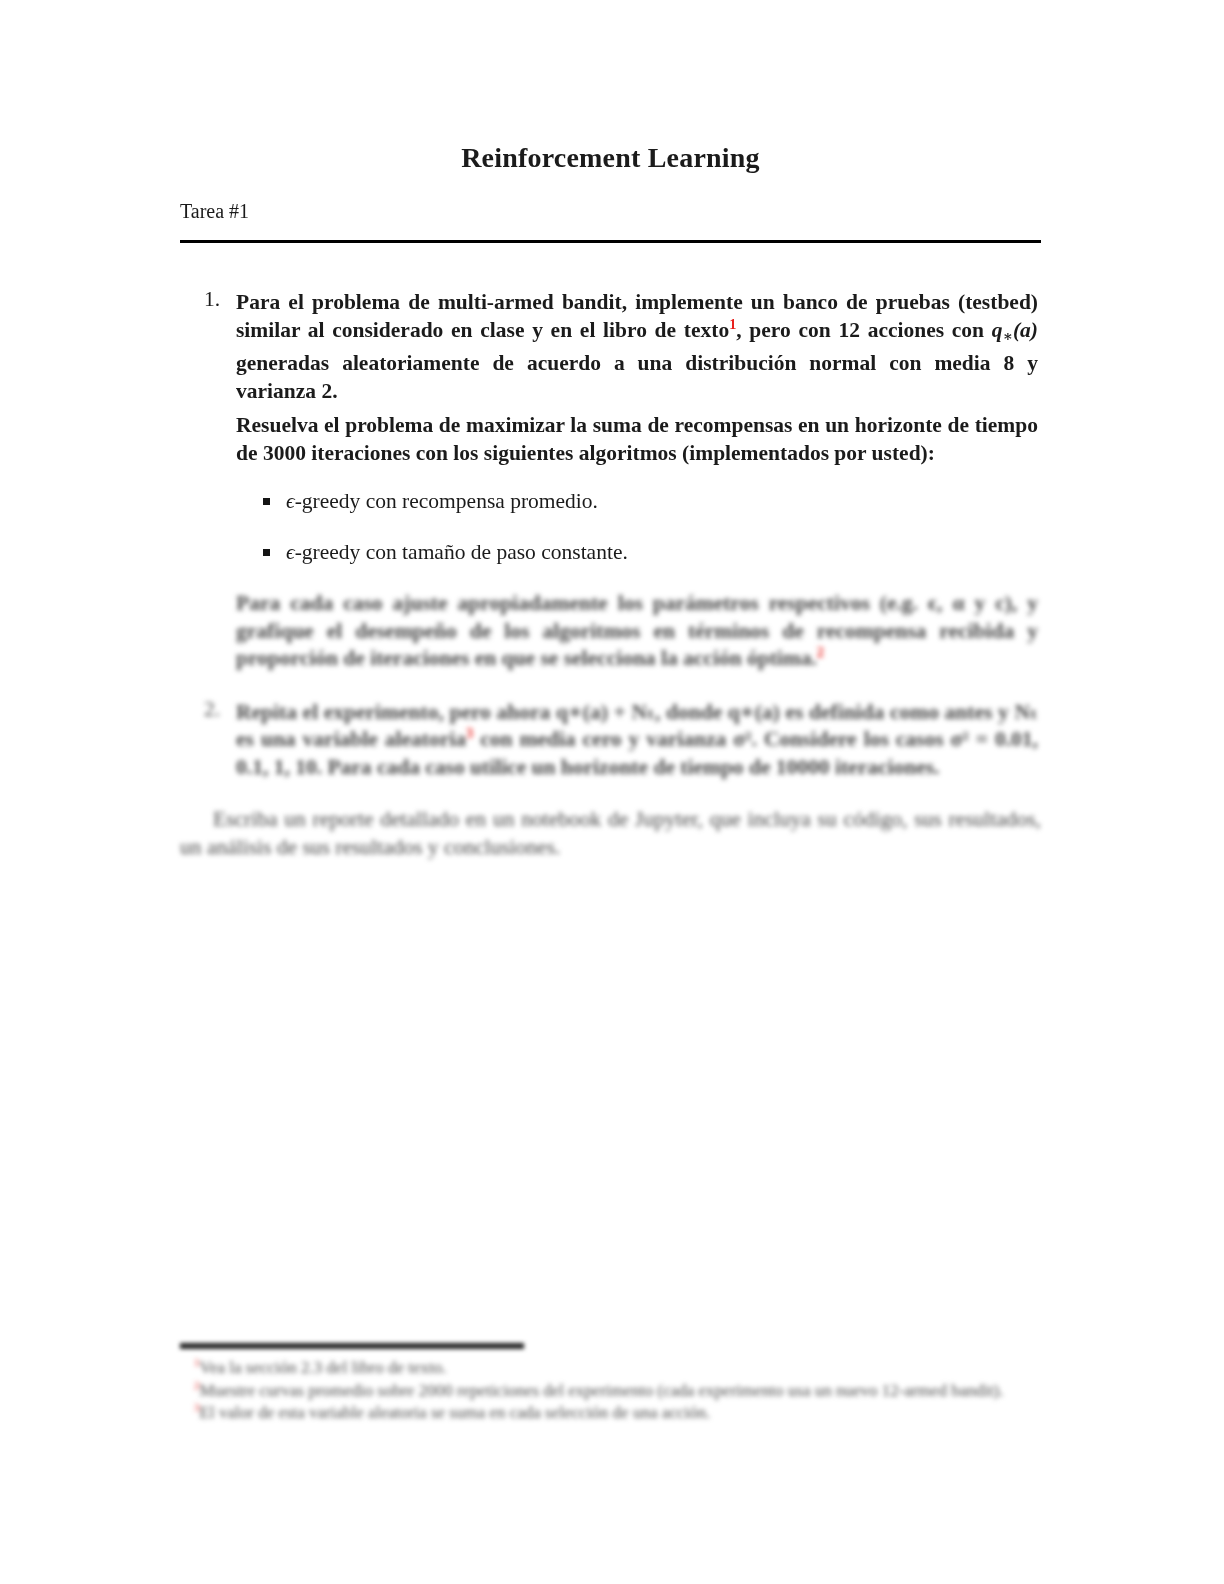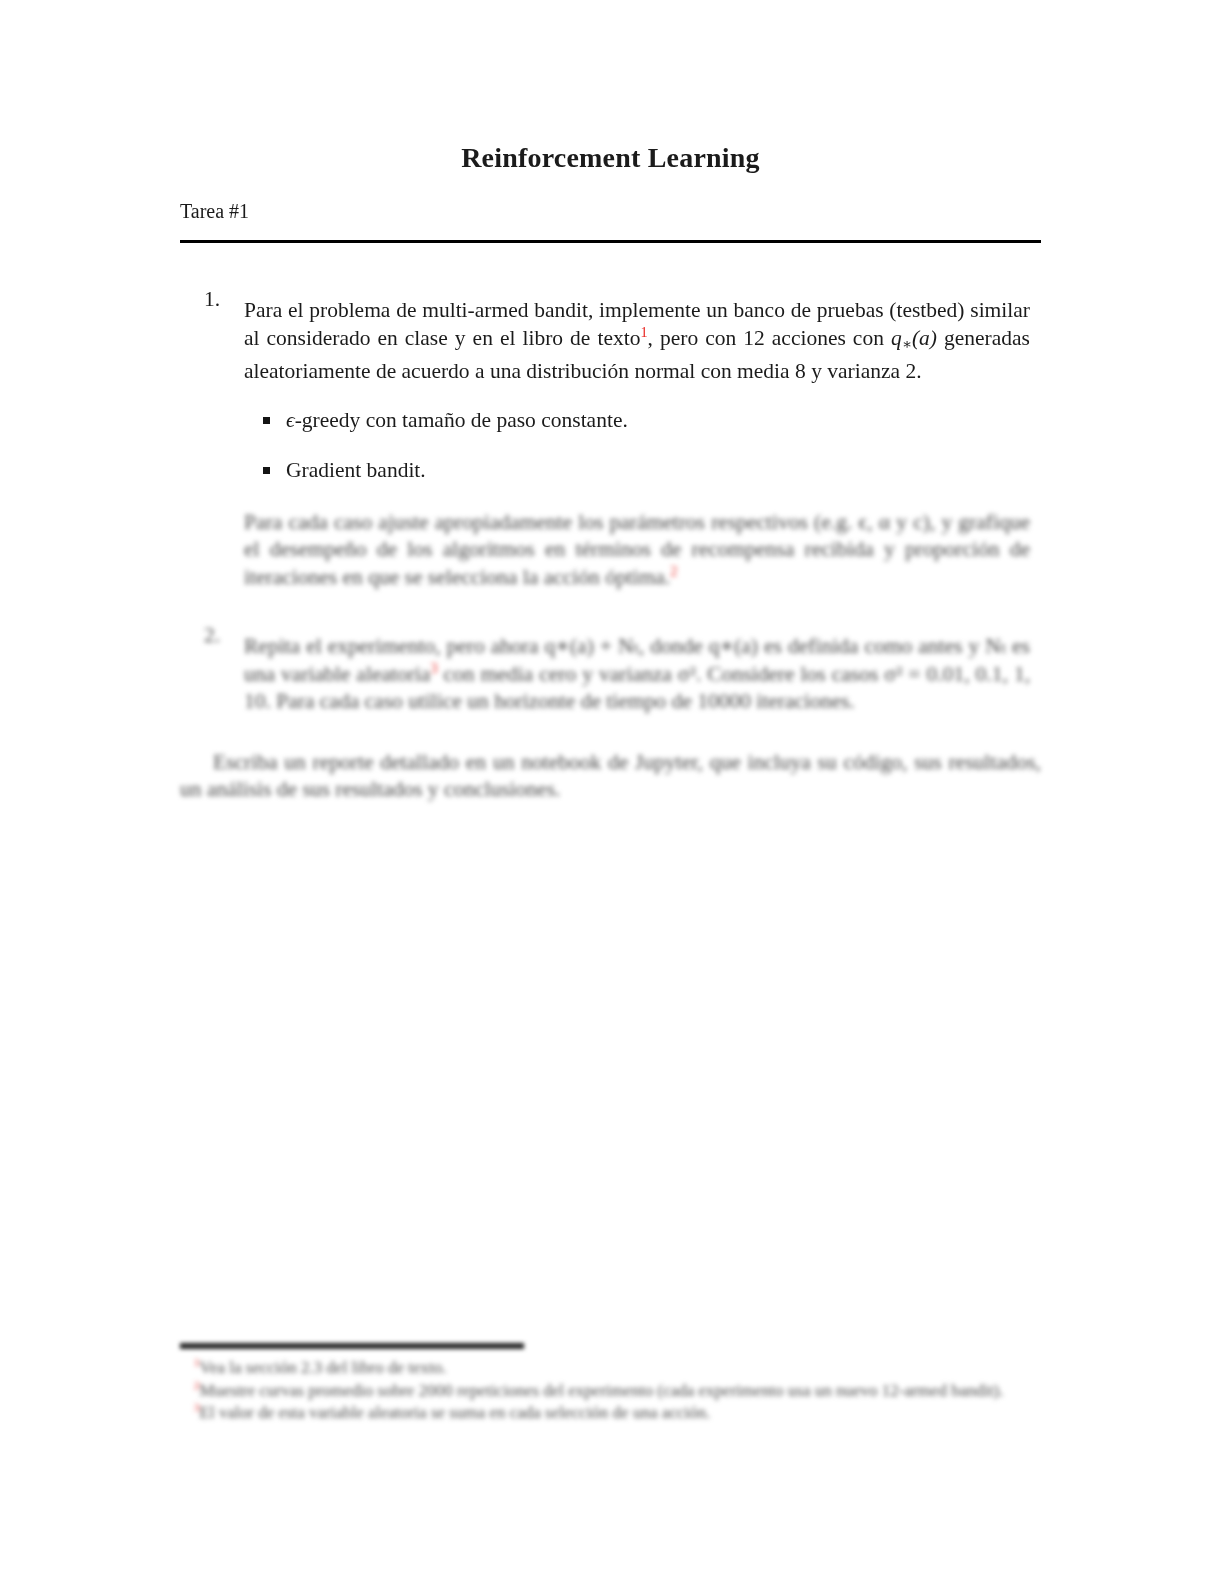--- a/index.html
+++ b/index.html
@@ -17,21 +17,21 @@
     font-size:28px;font-weight:bold;letter-spacing:.2px;
   }
   .subtitle{font-size:20px;margin-top:26px;}
   .title-rule{height:3px;background:#000;margin-top:17px;}
   .body-text{font-size:21.5px;line-height:27.5px;text-align:justify;}
   .item{display:flex;}
   .item-1{margin-top:43px;}
   .item-2{margin-top:20px;}
   .item-num{flex:0 0 53px;padding-left:24px;box-sizing:border-box;}
   .item-body{flex:1 1 auto;min-width:0;}
-  .item-body p{margin:11px;}
+  .item-body p{margin:3px;font-weight:bold;}
   .para-gap{margin-top:7px !important;}
   .bullets{margin-top:21px;}
   .bullet-row{display:flex;margin-top:23px;}
   .bullet-row:first-child{margin-top:0;}
   .sq-icon{
     flex:none;width:7px;height:7px;background:#141414;
     margin:10px 16px 0 30px;
   }
   .mi{font-style:italic;}
   .msub{font-size:70%;vertical-align:-4px;}
@@ -65,29 +65,30 @@
 
     <div class="subtitle">Tarea #1</div>
 
     <div class="title-rule"></div>
 
     <div class="item item-1 body-text">
       <div class="item-num">1.</div>
       <div class="item-body">
         <p><span>Para el problema de multi-armed bandit, implemente un banco de pruebas (testbed) similar al considerado en clase y en el libro de texto</span><a class="fnref">1</a><span>, pero con 12 acciones con </span><span class="mi">q</span><span class="msub">∗</span><span class="mi">(a)</span><span> generadas aleatoriamente de acuerdo a una distribución normal con media 8 y varianza 2.</span></p>
 
+        <p class="para-gap">Resuelva el problema de maximizar la suma de recompensas en un horizonte de tiempo de 3000 iteraciones con los siguientes algoritmos (implementados por usted):</p>
 
         <div class="bullets">
           <div class="bullet-row">
             <span class="sq-icon"></span>
-            <span><span class="mi">ϵ</span><span>-greedy con tamaño de paso constante.</span></span>
+            <span><span class="mi">ϵ</span><span>-greedy con recompensa promedio.</span></span>
           </div>
           <div class="bullet-row">
             <span class="sq-icon"></span>
-            <span><span class="mi"></span><span>Gradient bandit.</span></span>
+            <span><span class="mi">ϵ</span><span>-greedy con tamaño de paso constante.</span></span>
           </div>
         </div>
 
         <p class="para-gap blurred" style="margin-top:24px !important;"><span>Para cada caso ajuste apropiadamente los parámetros respectivos (e.g. ϵ, α y c), y grafique el desempeño de los algoritmos en términos de recompensa recibida y proporción de iteraciones en que se selecciona la acción óptima.</span><a class="fnref">2</a></p>
       </div>
     </div>
 
     <div class="item item-2 body-text">
       <div class="item-num blurred-item-num">2.</div>
       <div class="item-body">

